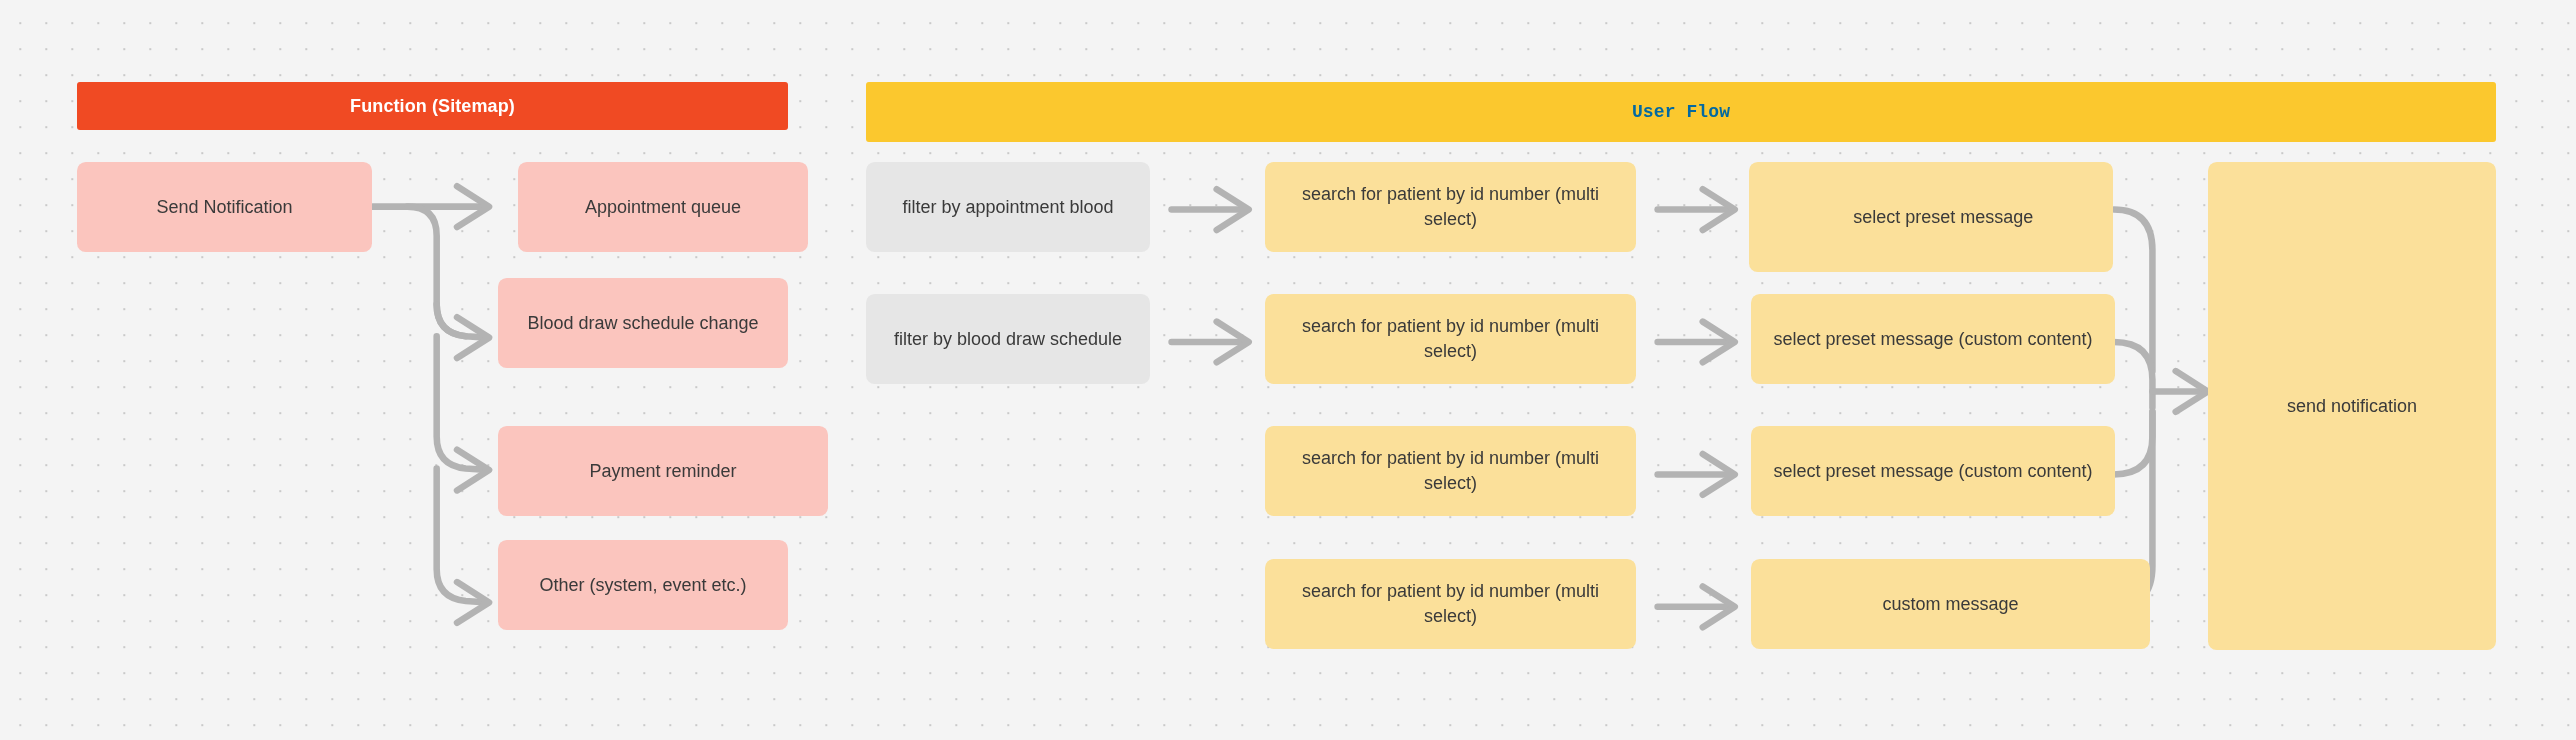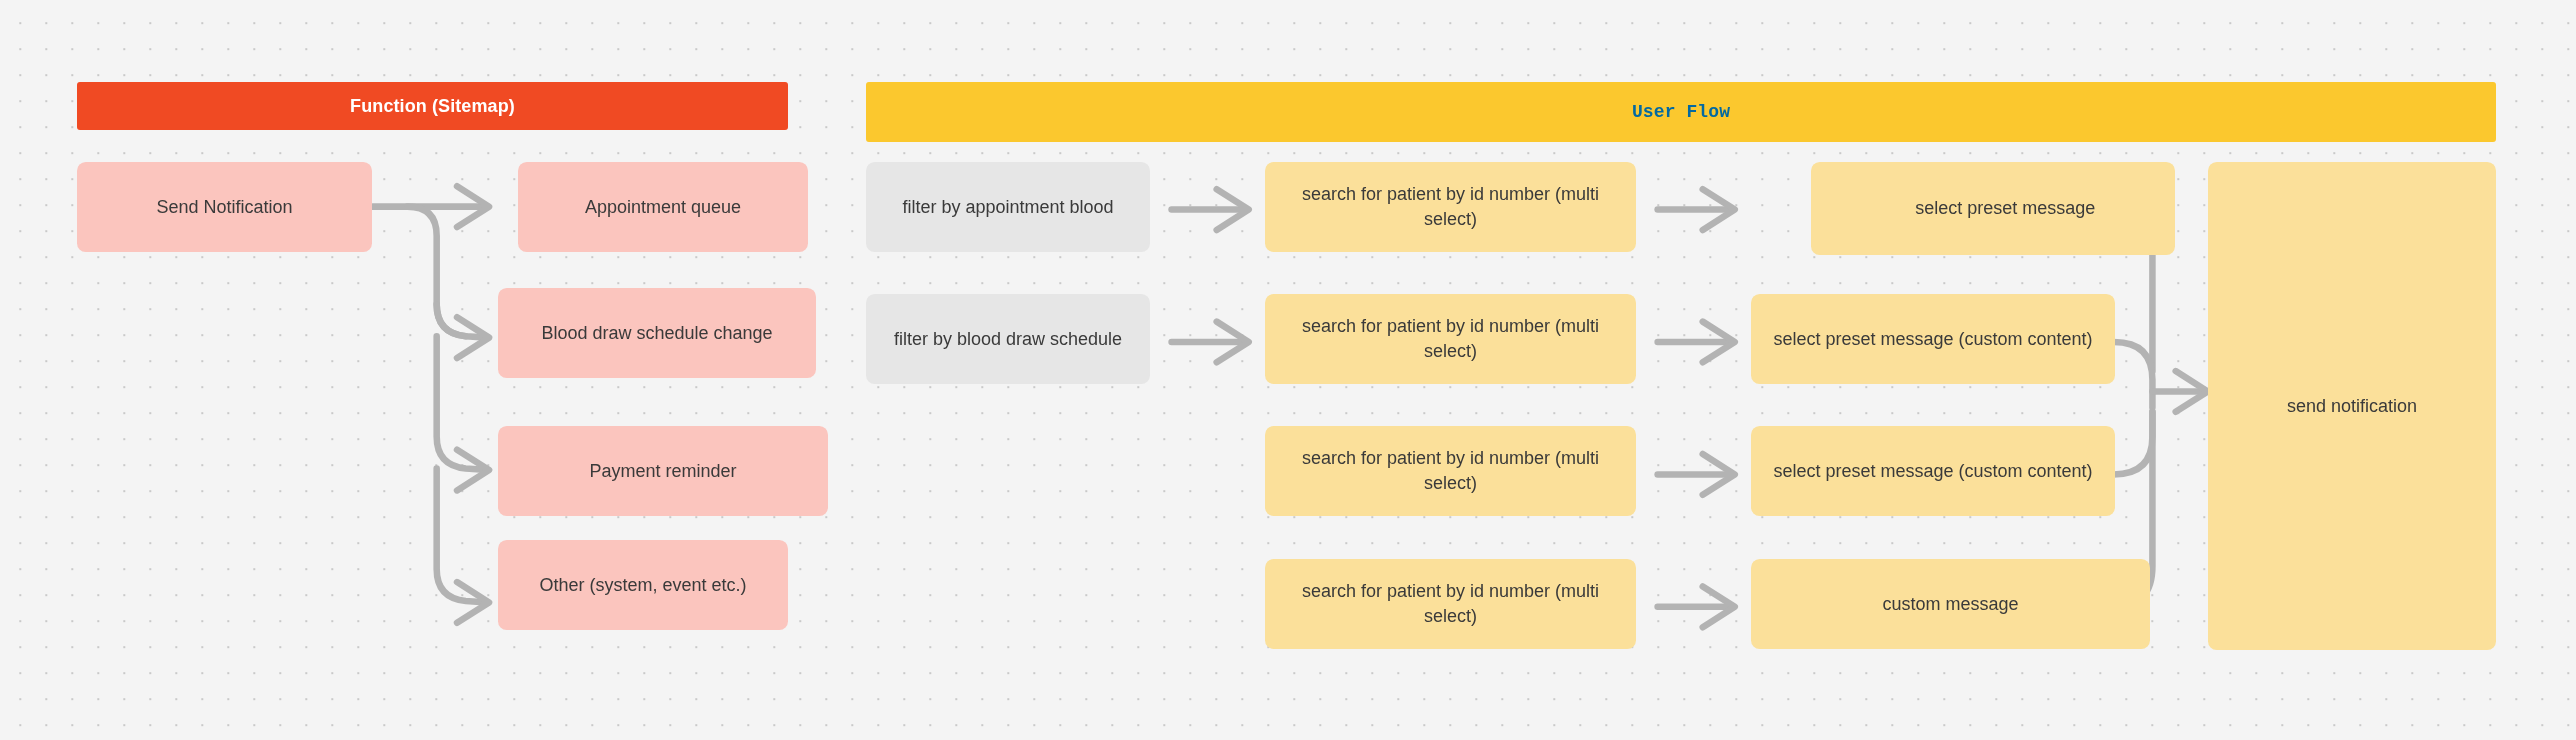--- a/index.html
+++ b/index.html
@@ -130,21 +130,21 @@
   </div>
 
   <div class="node pink" style="left:77px; top:162px; width:295px; height:90px;">
     <span>Send Notification</span>
   </div>
 
   <div class="node pink" style="left:498px; top:162px; width:290px; height:90px;margin-left:20px;">
     <span>Appointment queue</span>
   </div>
 
-  <div class="node pink" style="left:498px; top:288px; width:318px; height:90px;">
+  <div class="node pink" style="left:498px; top:278px; width:290px; height:90px;">
     <span>Blood draw schedule change</span>
   </div>
 
   <div class="node pink" style="left:498px; top:426px; width:330px; height:90px;">
     <span>Payment reminder</span>
   </div>
 
   <div class="node pink" style="left:498px; top:540px; width:290px; height:90px;">
     <span>Other (system, event etc.)</span>
   </div>
@@ -166,21 +166,21 @@
   </div>
 
   <div class="node yellow" style="left:1265px; top:426px; width:371px; height:90px;">
     <span>search for patient by id number (multi select)</span>
   </div>
 
   <div class="node yellow" style="left:1265px; top:559px; width:371px; height:90px;">
     <span>search for patient by id number (multi select)</span>
   </div>
 
-  <div class="node yellow" style="left:1811px; top:162px; width:364px; height:93px;padding-left:36px;">
+  <div class="node yellow" style="left:1749px; top:162px; width:364px; height:110px;padding-left:36px;">
     <span>select preset message</span>
   </div>
 
   <div class="node yellow" style="left:1751px; top:294px; width:364px; height:90px;">
     <span>select preset message (custom content)</span>
   </div>
 
   <div class="node yellow" style="left:1751px; top:426px; width:364px; height:90px;">
     <span>select preset message (custom content)</span>
   </div>

